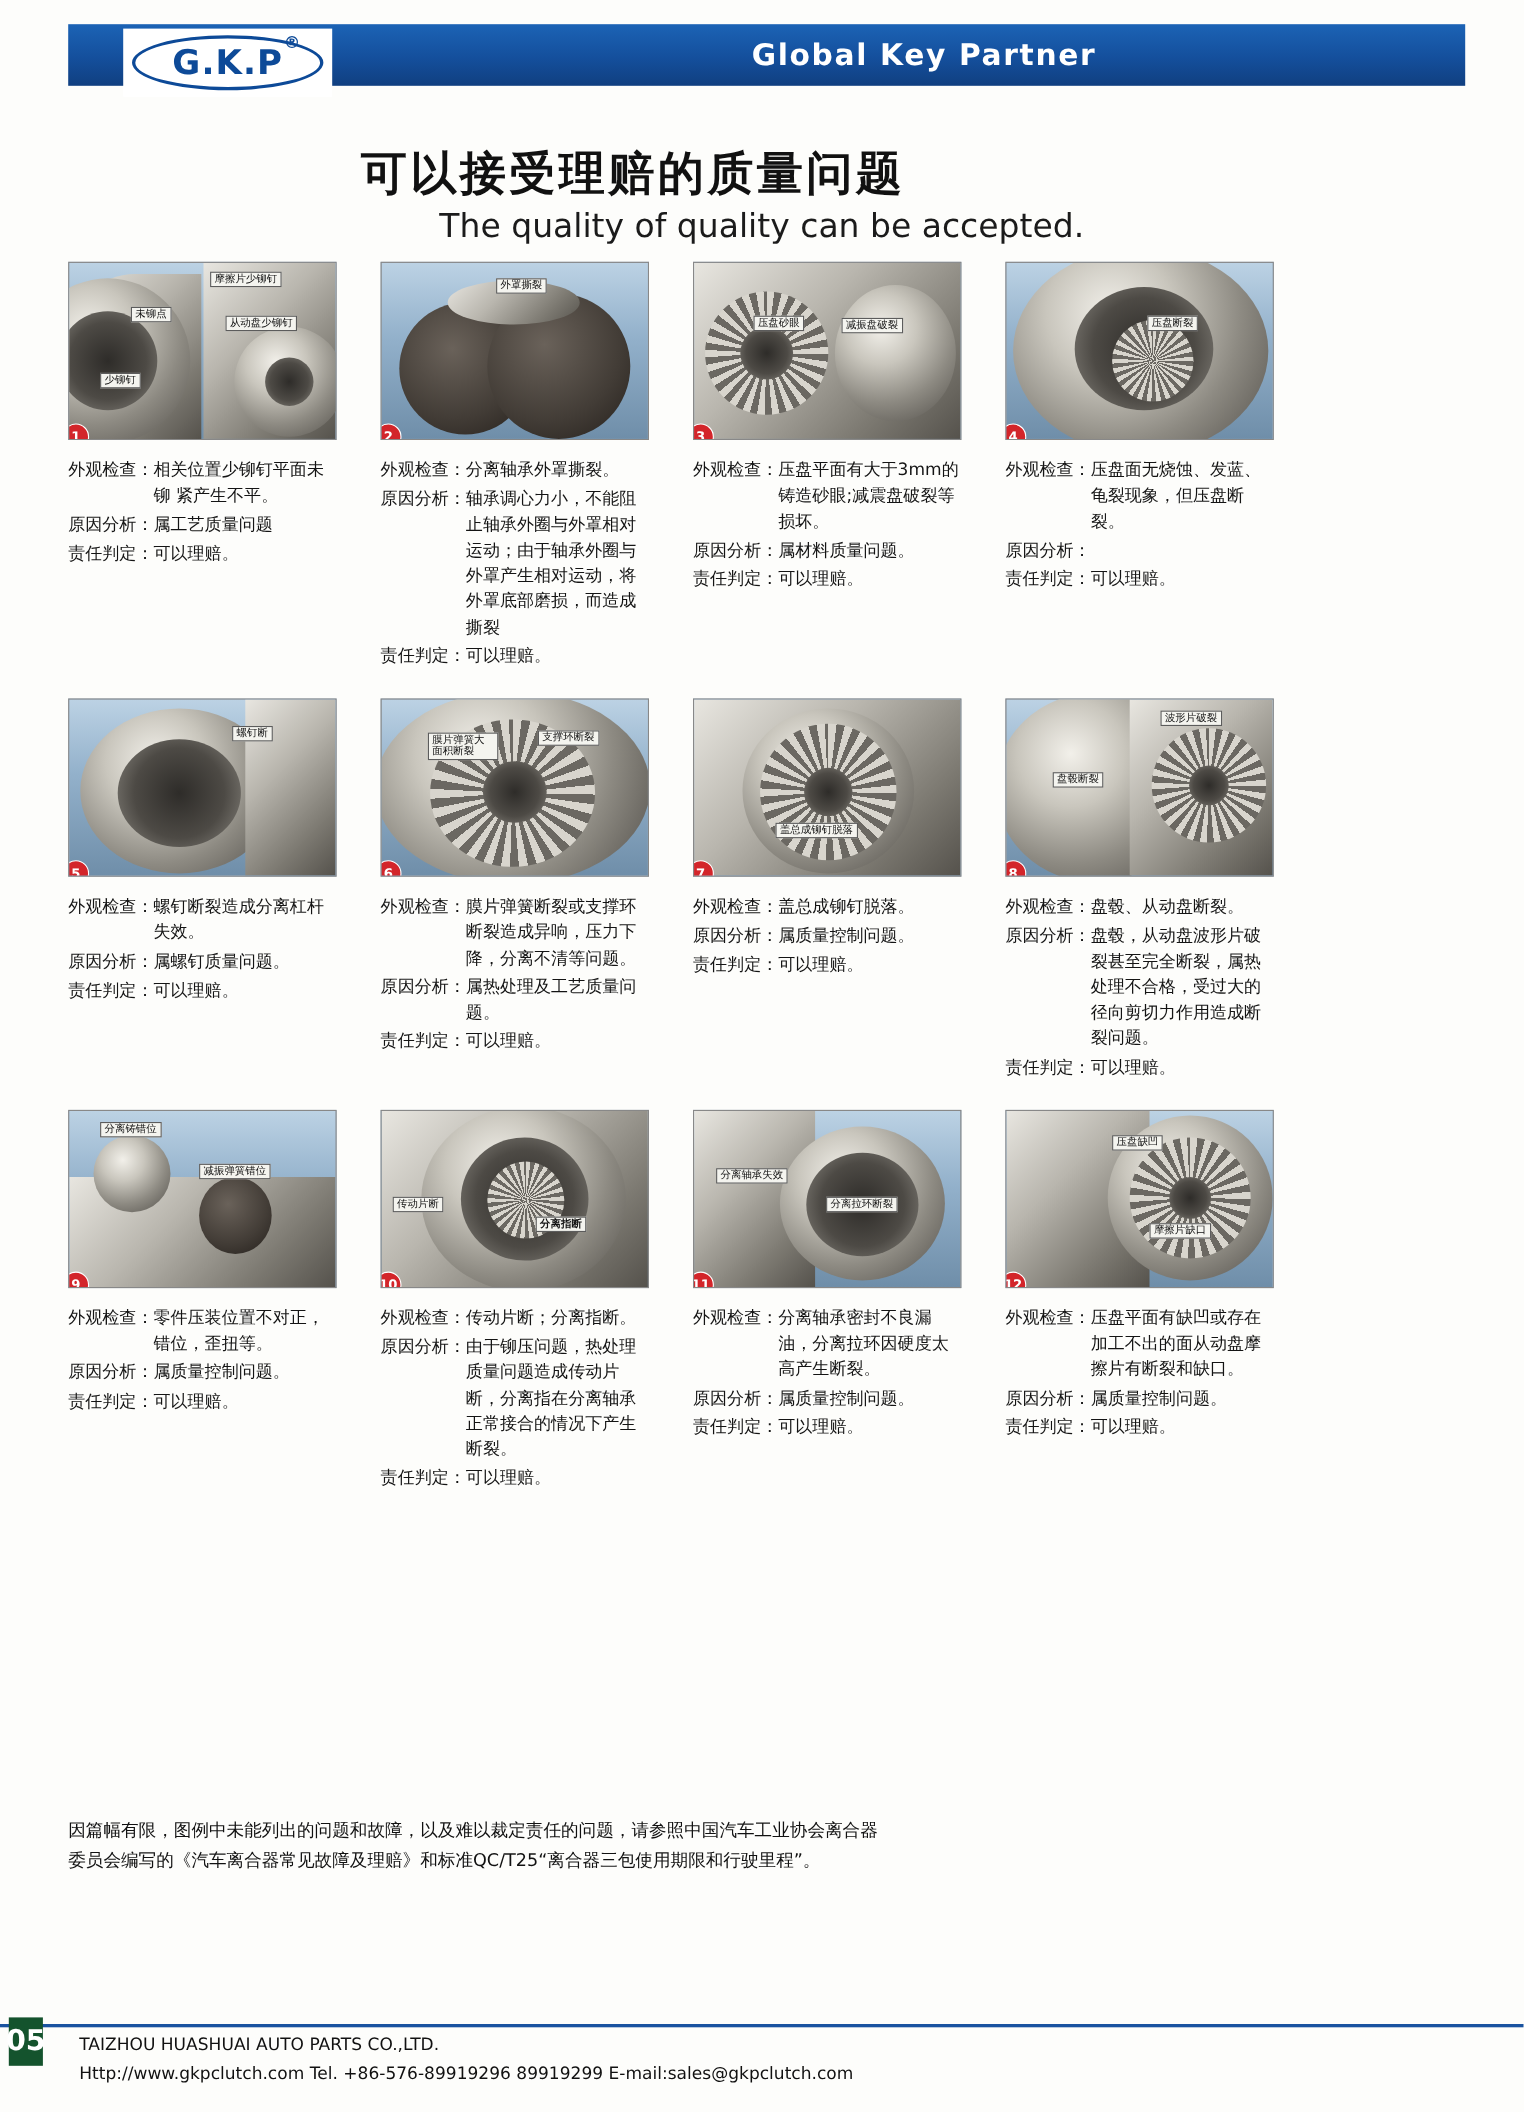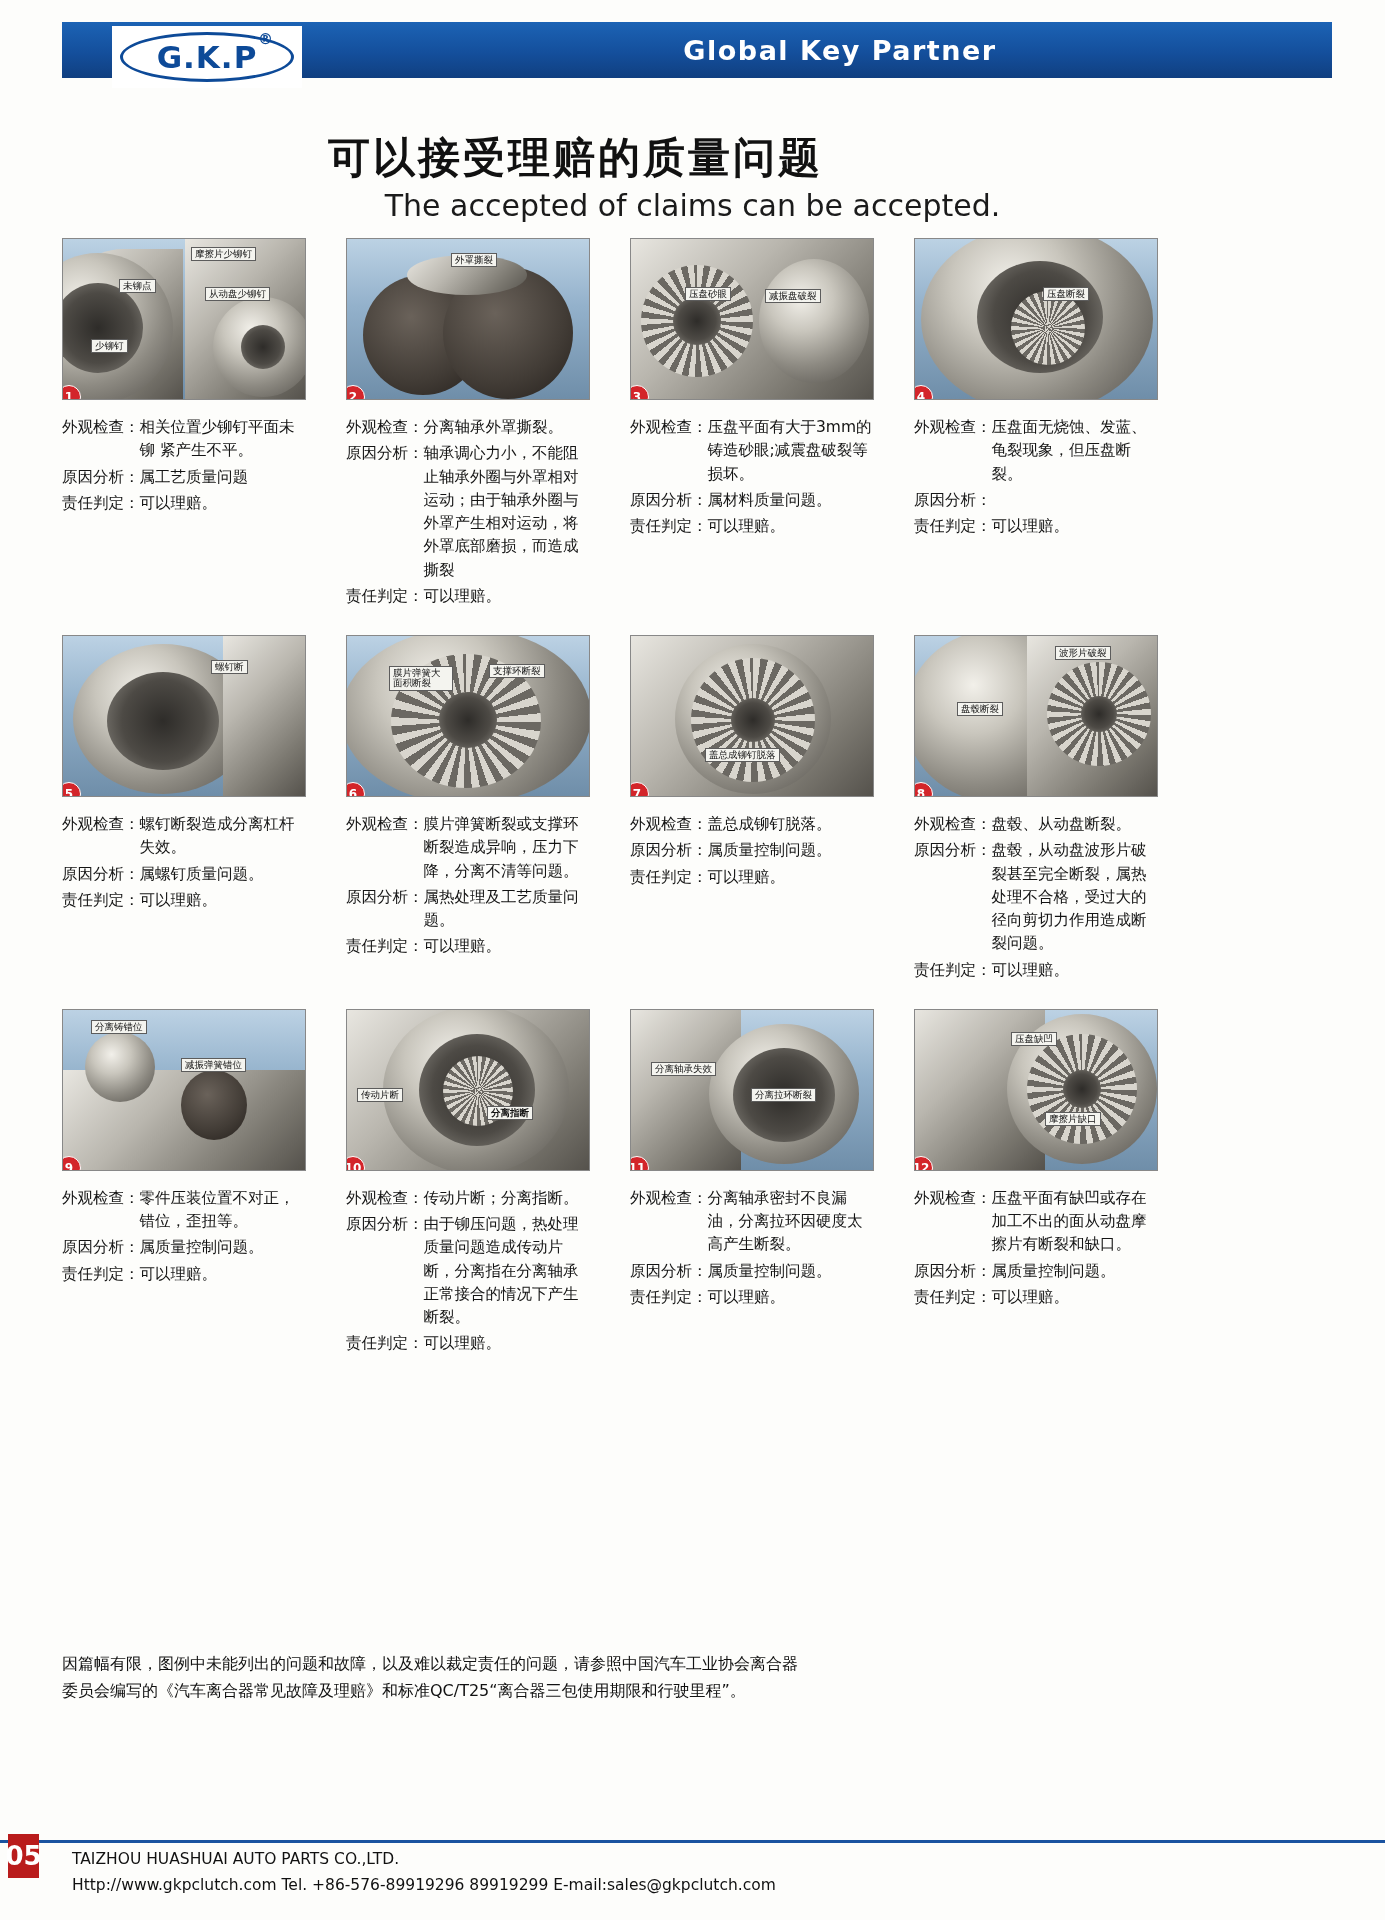--- a/index.html
+++ b/index.html
@@ -105,41 +105,41 @@
   }
   .notes-title{font-weight:bold;margin-bottom:3px;}
   
   .footer{
     position:absolute;left:0;top:1840px;width:1385px;
   }
   .footer-rule{
     position:absolute;left:0;top:0;width:1385px;height:3px;background:#1a53a0;
   }
   .page-num{
-    position:absolute;left:8px;top:-6px;width:31px;height:44px;background:#b91c1c;
+    position:absolute;left:8px;top:-6px;width:31px;height:44px;background:#14532d;
     color:#fff;font-size:26px;font-weight:bold;display:flex;align-items:center;justify-content:center;
   }
   .footer-text{
     position:absolute;left:72px;top:6px;font-size:15.5px;line-height:1.7;color:#111;
   }
 </style>
 </head>
 <body>
 
 <div class="header">
   <div class="header-bar"></div>
   <div class="logo-box">
     <div class="logo-oval">G.K.P</div>
   </div>
   <div class="logo-reg">®</div>
   <div class="header-title">Global Key Partner</div>
 </div>
 
 <div class="title-cn">可以接受理赔的质量问题</div>
-<div class="title-en">The accepted of claims can be accepted.</div>
+<div class="title-en">The quality of quality can be accepted.</div>
 
 <div class="grid">
 
   <div class="row">
 
     <div class="cell">
       <div class="photo-wrap">
         <div class="photo">
           <div class="sky"></div>
           <div class="part" style="left:0;top:10px;width:120px;height:150px;border-radius:60px 0 0 0;"></div>

